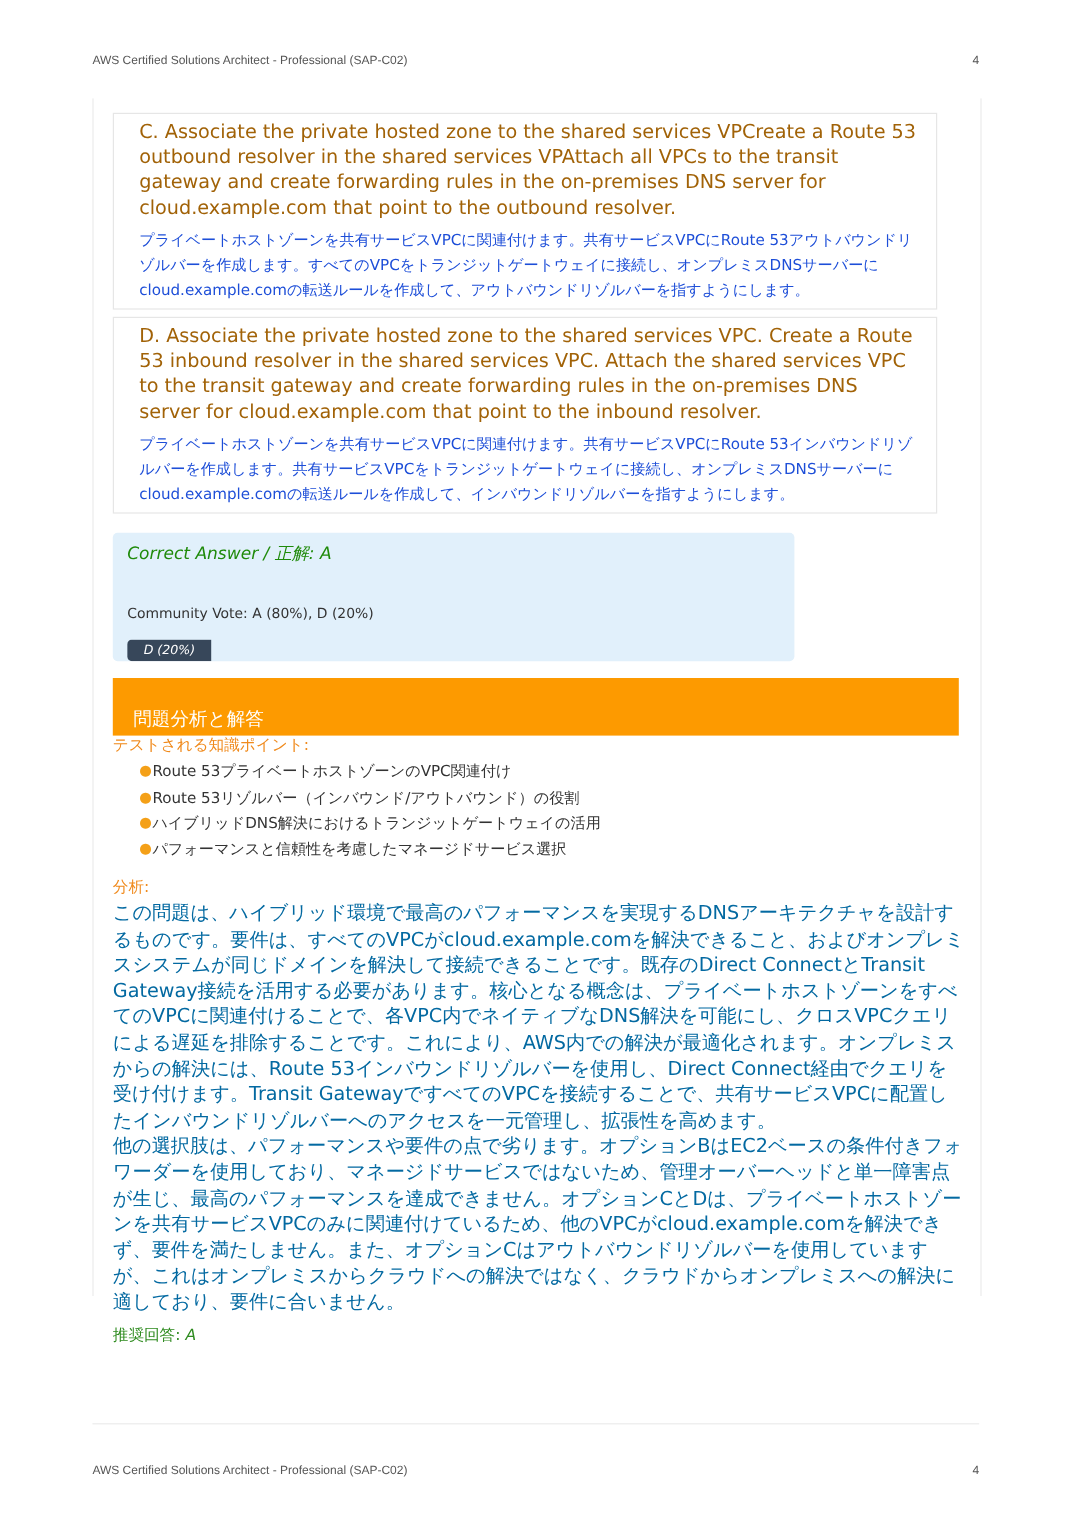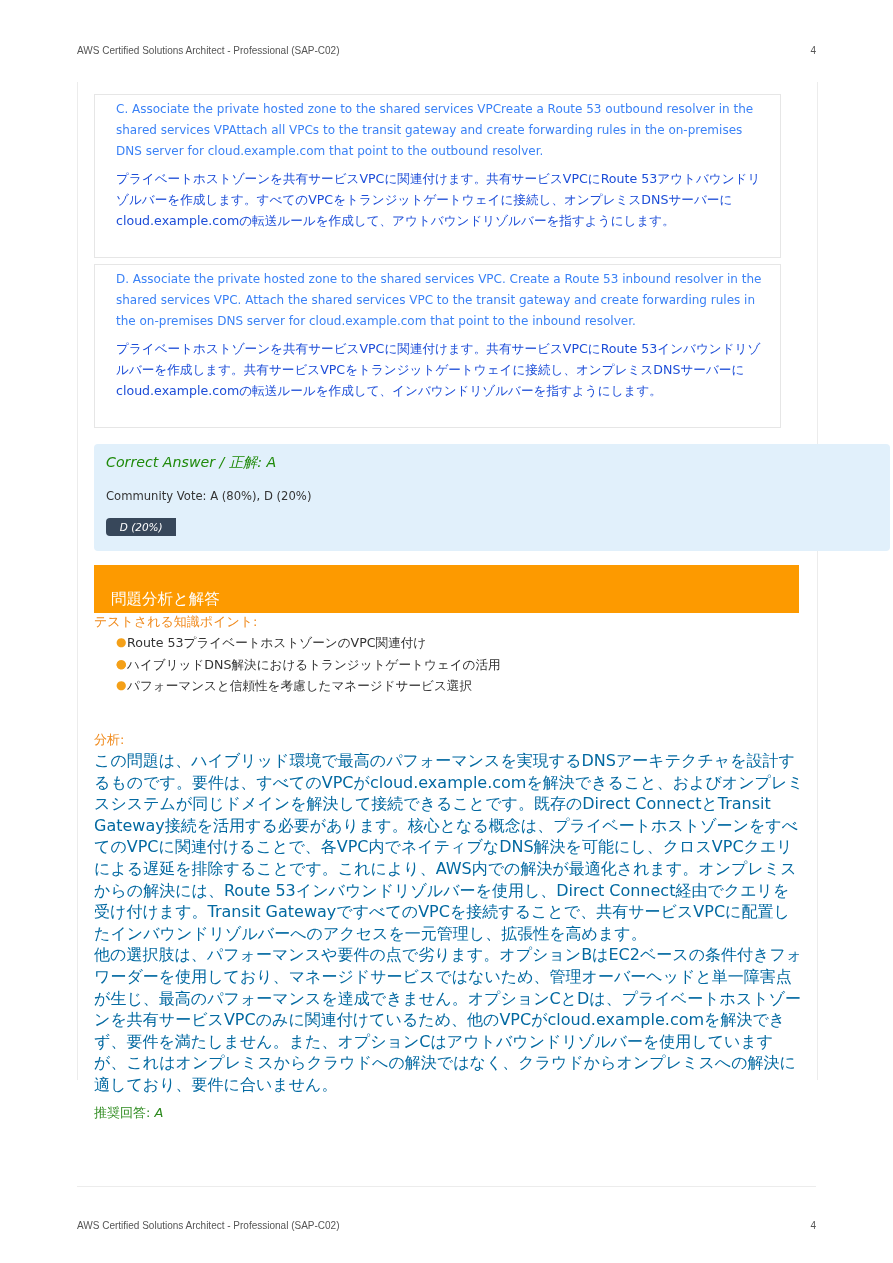--- a/index.html
+++ b/index.html
@@ -12,29 +12,29 @@
     .page-header { top: 45px; }
     .page-footer { top: 1220px; }
 
     .frame { position: absolute; left: 77px; width: 739px; top: 82px; height: 998px;
       border-left: 1px solid #ececec; border-right: 1px solid #ececec; }
     .footer-rule { position: absolute; left: 77px; width: 739px; top: 1186px;
       border-top: 1px solid #ececec; }
 
     .option { position: absolute; left: 94px; width: 687px; border: 1px solid #e6e6e6;
       background: #fff; box-sizing: border-box; padding: 4px 12px 6px 21px; }
-    .option .en { font-size: 12px; line-height: 21px; color: #3b82f6; }
+    .option .en { font-size: 16px; line-height: 21px; color: #a16207; }
     .option .ja { font-size: 12.6px; line-height: 21px; color: #1d4ed8; margin-top: 6px; }
     #option-c { top: 94px; height: 164px; }
     #option-d { top: 264px; height: 164px; }
 
-    .answer-box { position: absolute; left: 94px; top: 444px; width: 796px; height: 107px;
+    .answer-box { position: absolute; left: 94px; top: 444px; width: 568px; height: 107px;
       background: #e1f0fb; border-radius: 4px; box-sizing: border-box; padding: 8px 12px; }
     .answer-title { font-style: italic; color: #1f8a0a; font-size: 14.2px; line-height: 20px; }
-    .vote-text { font-size: 11.6px; color: #333; margin-top: 17px; }
+    .vote-text { font-size: 11.6px; color: #333; margin-top: 32px; }
     .vote-bar { margin-top: 15px; width: 352px; height: 18px; border-radius: 4px;
       overflow: hidden; display: flex; font-size: 10.5px; font-style: italic; color: #fff; }
     .vote-seg { display: flex; align-items: center; justify-content: center; }
 
     .section-banner { position: absolute; left: 94px; top: 565px; width: 705px; height: 39px;
       background: #fd9a00; color: #fff; font-size: 15.5px; box-sizing: border-box;
       padding: 24px 17px; }
 
     .content { position: absolute; left: 94px; width: 710px; }
     .sub-heading { color: #f08a1c; font-size: 13px; line-height: 20px; }
@@ -74,21 +74,21 @@
     </div>
   </div>
 </div>
 
 <div class="section-banner">問題分析と解答</div>
 
 <div class="content" style="top:612px;">
   <div class="sub-heading">テストされる知識ポイント:</div>
   <ul class="kp-list">
     <li><span class="dot">●</span><span>Route 53プライベートホストゾーンのVPC関連付け</span></li>
-    <li><span class="dot">●</span></li>
+    <li><span class="dot">●</span><span>Route 53リゾルバー（インバウンド/アウトバウンド）の役割</span></li>
     <li><span class="dot">●</span><span>ハイブリッドDNS解決におけるトランジットゲートウェイの活用</span></li>
     <li><span class="dot">●</span><span>パフォーマンスと信頼性を考慮したマネージドサービス選択</span></li>
   </ul>
 </div>
 
 <div class="content" style="top:730px;">
   <div class="sub-heading">分析:</div>
   <div class="analysis-body">
     <p>この問題は、ハイブリッド環境で最高のパフォーマンスを実現するDNSアーキテクチャを設計するものです。要件は、すべてのVPCがcloud.example.comを解決できること、およびオンプレミスシステムが同じドメインを解決して接続できることです。既存のDirect ConnectとTransit Gateway接続を活用する必要があります。核心となる概念は、プライベートホストゾーンをすべてのVPCに関連付けることで、各VPC内でネイティブなDNS解決を可能にし、クロスVPCクエリによる遅延を排除することです。これにより、AWS内での解決が最適化されます。オンプレミスからの解決には、Route 53インバウンドリゾルバーを使用し、Direct Connect経由でクエリを受け付けます。Transit GatewayですべてのVPCを接続することで、共有サービスVPCに配置したインバウンドリゾルバーへのアクセスを一元管理し、拡張性を高めます。</p>
     <p>他の選択肢は、パフォーマンスや要件の点で劣ります。オプションBはEC2ベースの条件付きフォワーダーを使用しており、マネージドサービスではないため、管理オーバーヘッドと単一障害点が生じ、最高のパフォーマンスを達成できません。オプションCとDは、プライベートホストゾーンを共有サービスVPCのみに関連付けているため、他のVPCがcloud.example.comを解決できず、要件を満たしません。また、オプションCはアウトバウンドリゾルバーを使用していますが、これはオンプレミスからクラウドへの解決ではなく、クラウドからオンプレミスへの解決に適しており、要件に合いません。</p>

